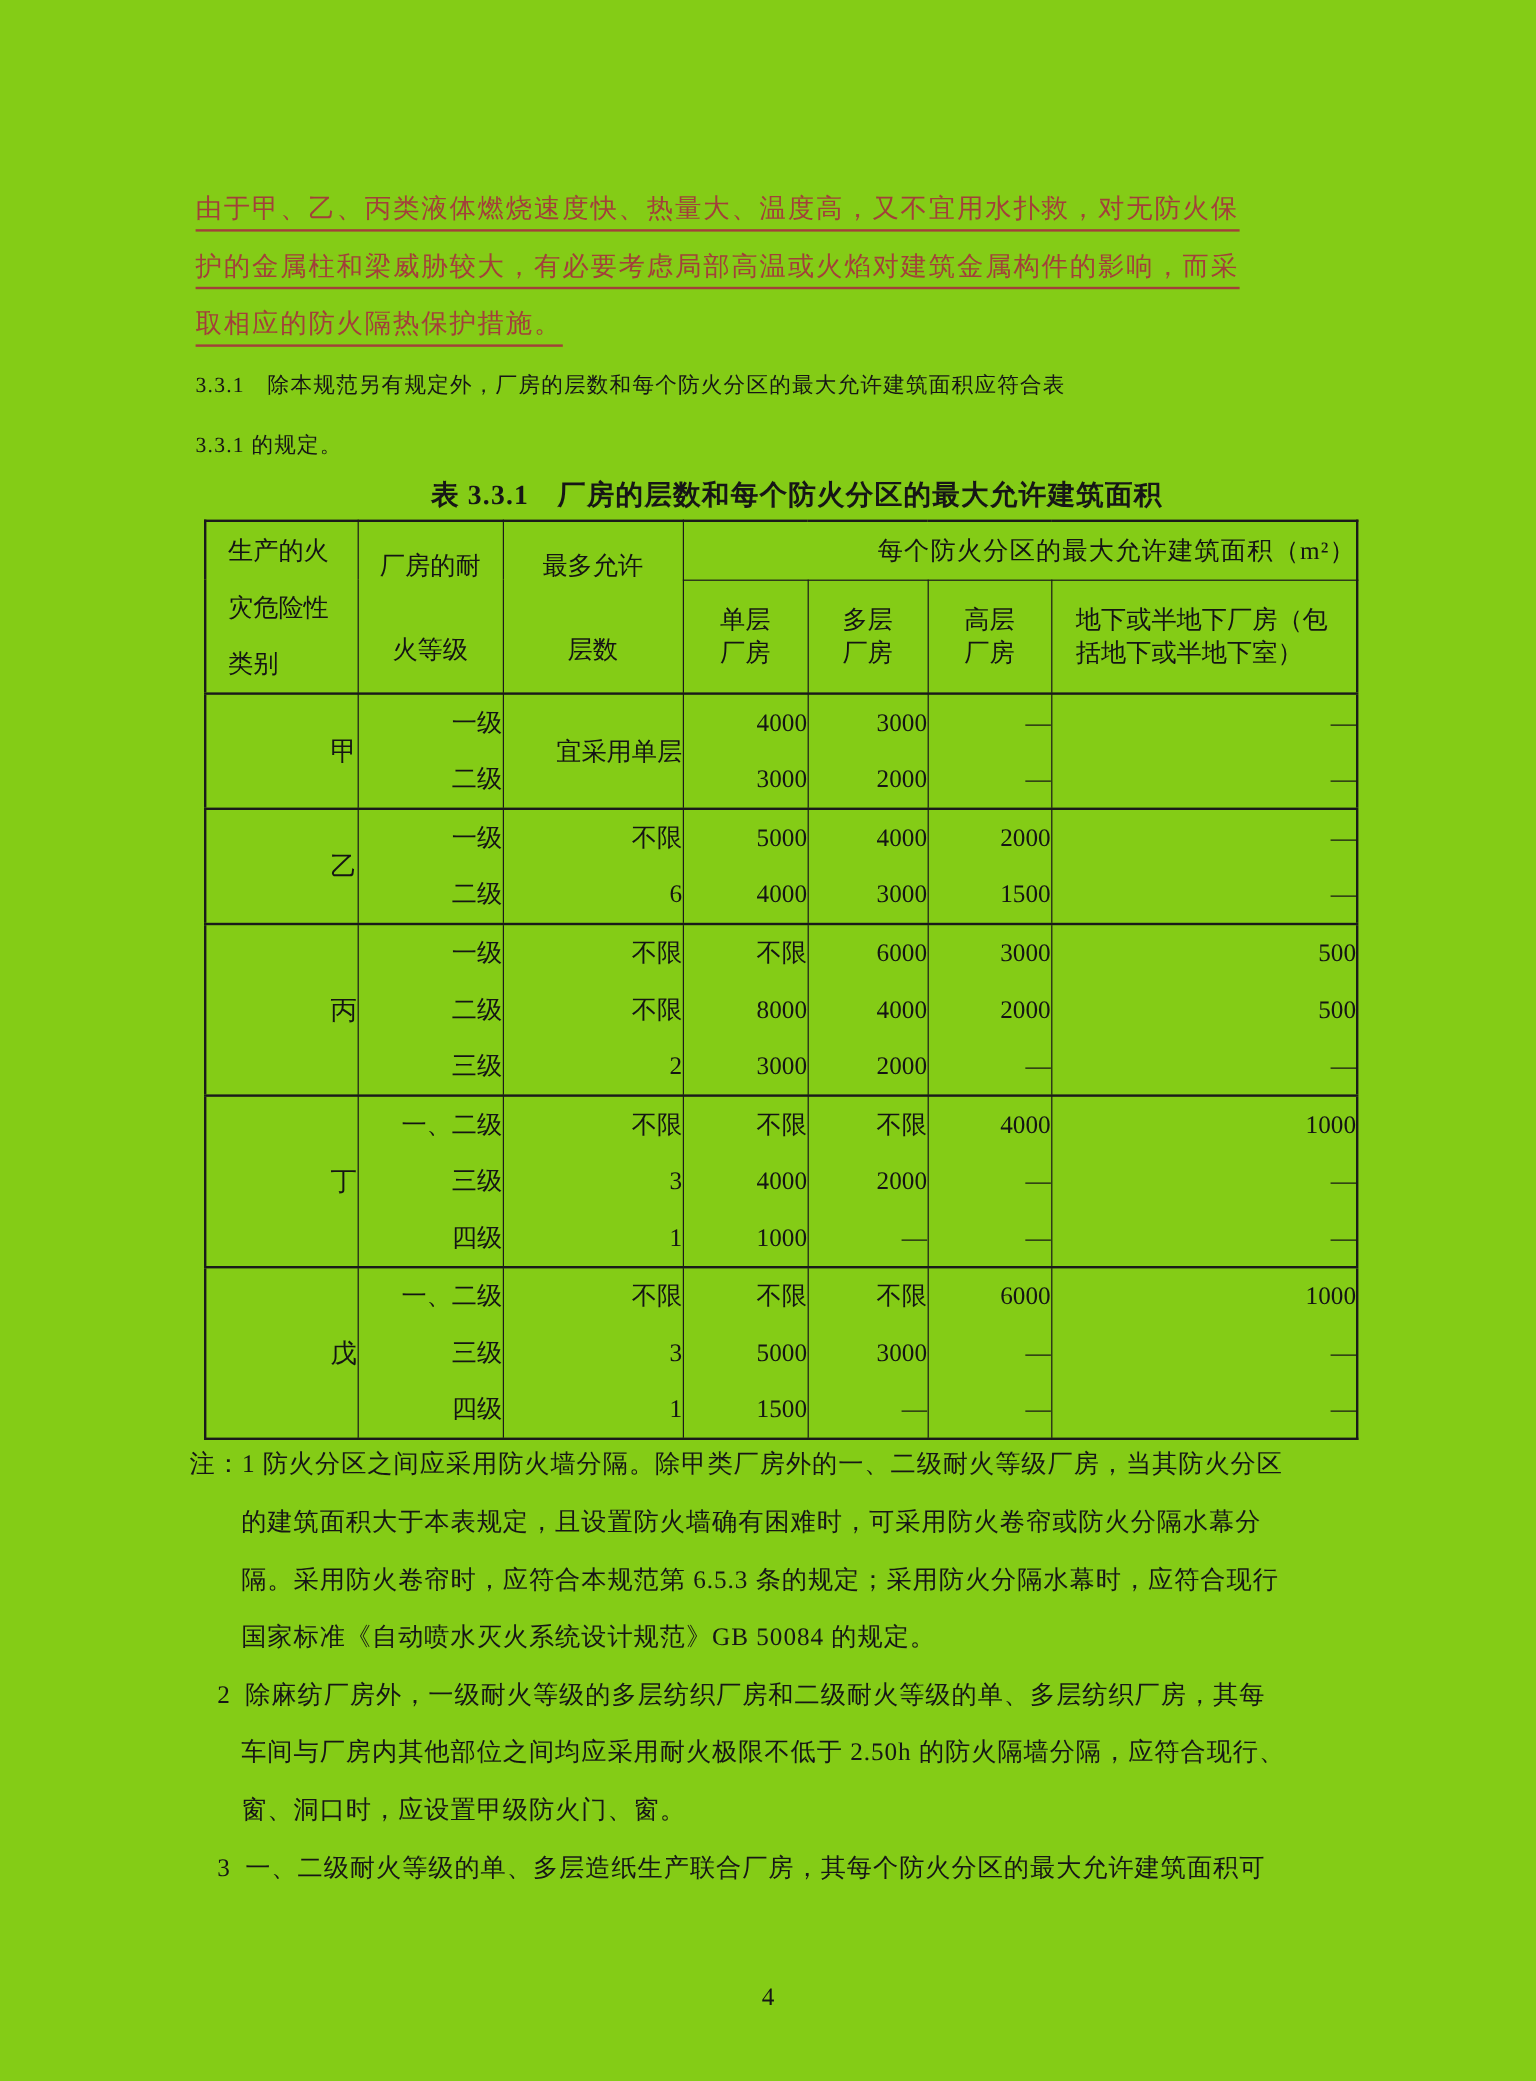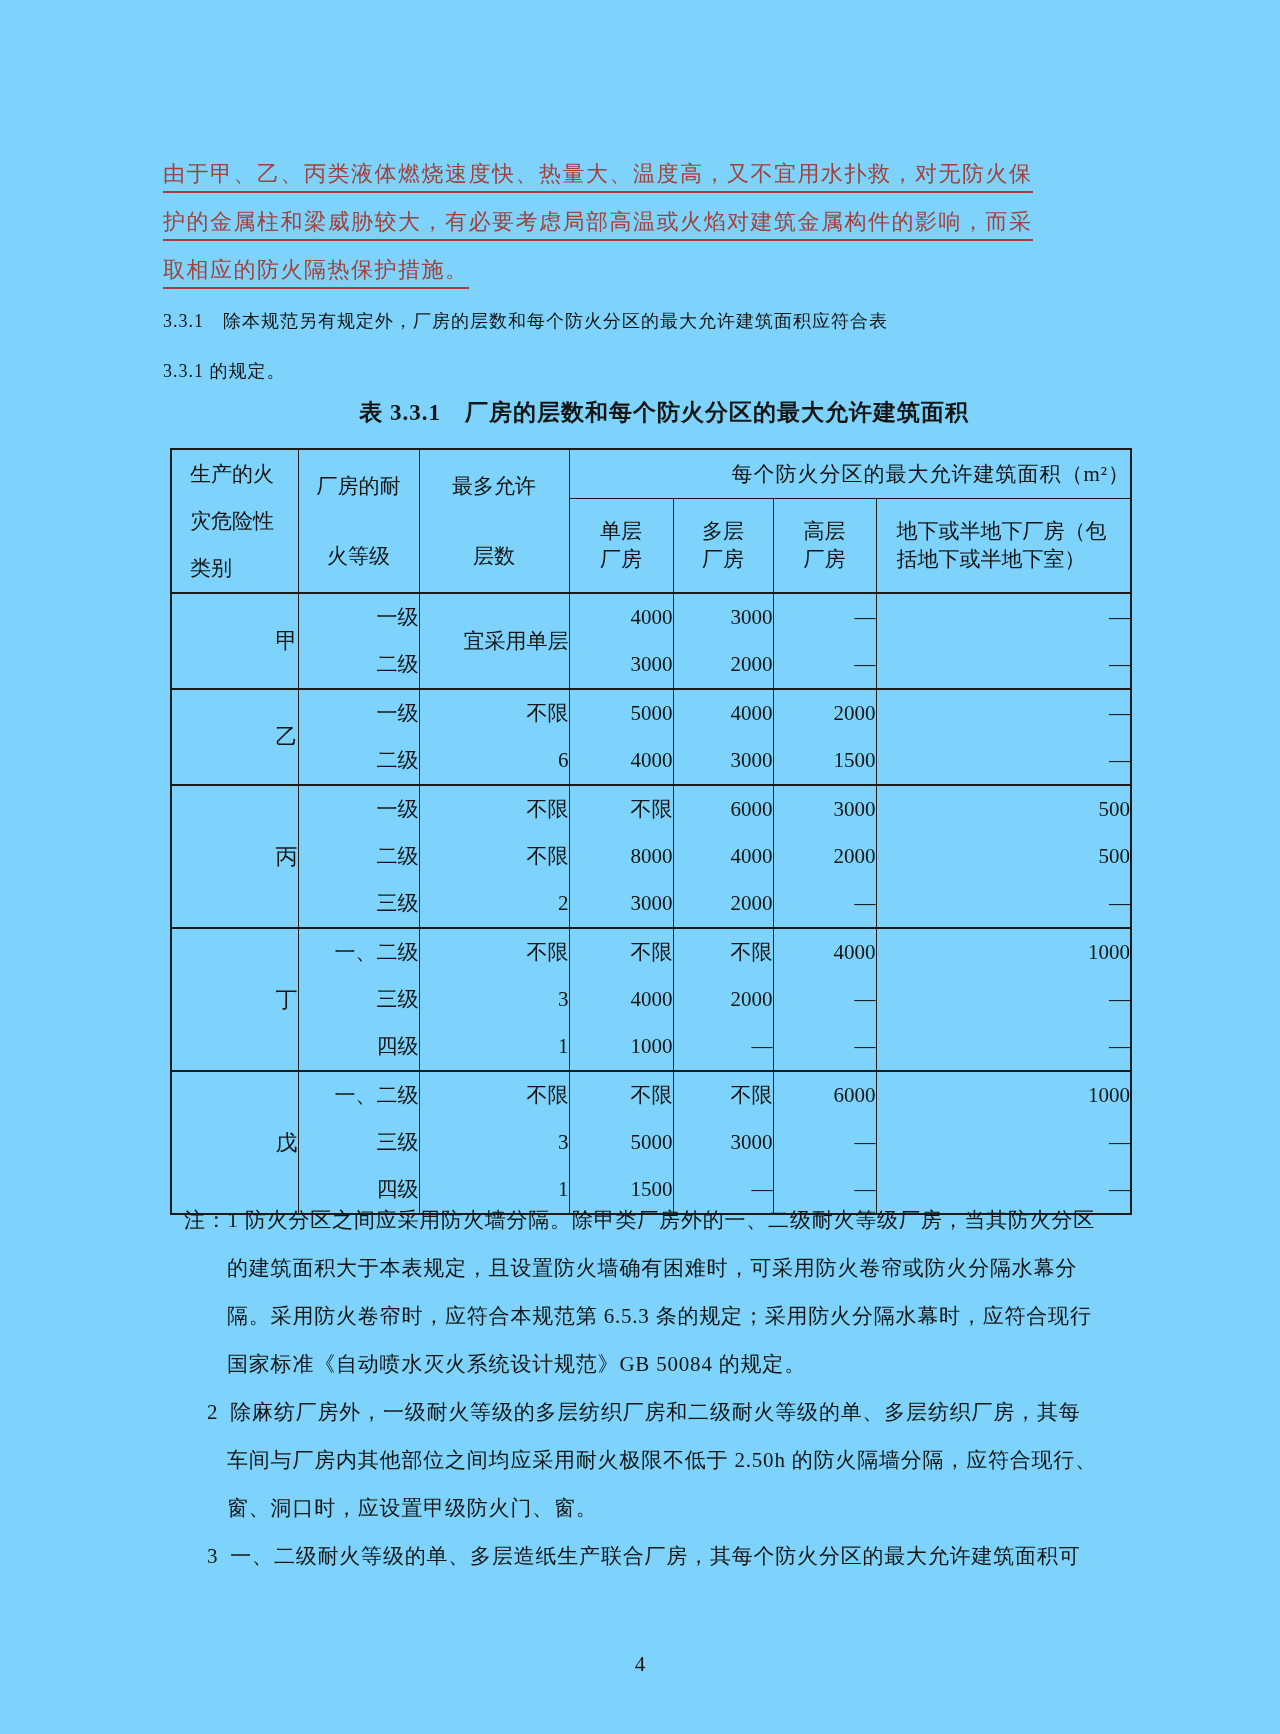--- a/index.html
+++ b/index.html
@@ -1,31 +1,31 @@
 <!DOCTYPE html>
 <html><head>
 <meta charset="utf-8">
 <style>
   html,body{margin:0;padding:0;background:#ffffff;}
   .page{
-    position:relative;width:1280px;height:1734px;background:#7dd3fc;overflow:hidden;
+    position:relative;width:1280px;height:1734px;background:#84cc16;overflow:hidden;
     font-family:"Liberation Serif","DejaVu Serif",serif;color:#161616;
   }
   
   .red-para{position:absolute;left:163px;top:150px;width:900px;}
   .red-line{height:48px;line-height:48px;font-size:22px;letter-spacing:1.5px;white-space:nowrap;color:#a2403a;}
   .red-line .u{border-bottom:2px solid #a2403a;padding-bottom:5px;}
   
   .clause{position:absolute;left:163px;top:296px;width:910px;}
   .clause-line{height:50px;line-height:50px;font-size:18px;letter-spacing:1px;white-space:nowrap;}
   
   .tbl-title{position:absolute;left:184px;top:398px;width:960px;text-align:center;
     font-size:23px;font-weight:bold;letter-spacing:1px;line-height:30px;}
   
-  table.fire{position:absolute;left:170px;top:448px;width:960px;border-collapse:collapse;
+  table.fire{position:absolute;left:170px;top:433px;width:960px;border-collapse:collapse;
     table-layout:fixed;font-size:21px;color:#141414;border-radius:27px;}
   table.fire th,table.fire td{border-left:1px solid #1a1a1a;padding:0;font-weight:normal;vertical-align:middle;}
   table.fire{border:2px solid #1a1a1a;}
   table.fire tbody tr{border-top:2px solid #1a1a1a;}
   tr.hr1{height:49px;}
   tr.hr2{height:95px;}
   tr.rh2{height:96px;}
   tr.rh2b{height:94px;}
   tr.rh3{height:141px;}
   tr.rh3b{height:142px;}
@@ -33,21 +33,21 @@
   th.area-group{border-bottom:1px solid #1a1a1a;text-align:right;letter-spacing:1px;}
   .span-head{height:140px;display:flex;flex-direction:column;justify-content:space-around;align-items:center;}
   .span-head.lft{align-items:flex-start;padding-left:18px;}
   .two-line{height:92px;display:flex;flex-direction:column;justify-content:center;align-items:center;}
   .two-line.lft{align-items:flex-start;padding-left:20px;}
   table.fire td{text-align:right;}
   td.cat{text-align:left;padding-left:22px;font-size:22px;}
   td.stack div{height:47px;line-height:47px;}
   td.ug{padding-right:175px;}
   
-  .notes{position:absolute;left:184px;top:1196px;width:910px;}
+  .notes{position:absolute;left:158px;top:1196px;width:910px;}
   .note-line{height:48px;line-height:48px;font-size:21px;letter-spacing:0.8px;white-space:nowrap;}
   .note-line.cont{padding-left:43px;}
   .note-label{display:inline-block;margin-right:6px;}
   .note-num{display:inline-block;margin-left:23px;margin-right:12px;}
   
   .page-num{position:absolute;left:0;top:1652px;width:1280px;text-align:center;font-size:21px;}
 </style>
 </head>
 <body>
 

